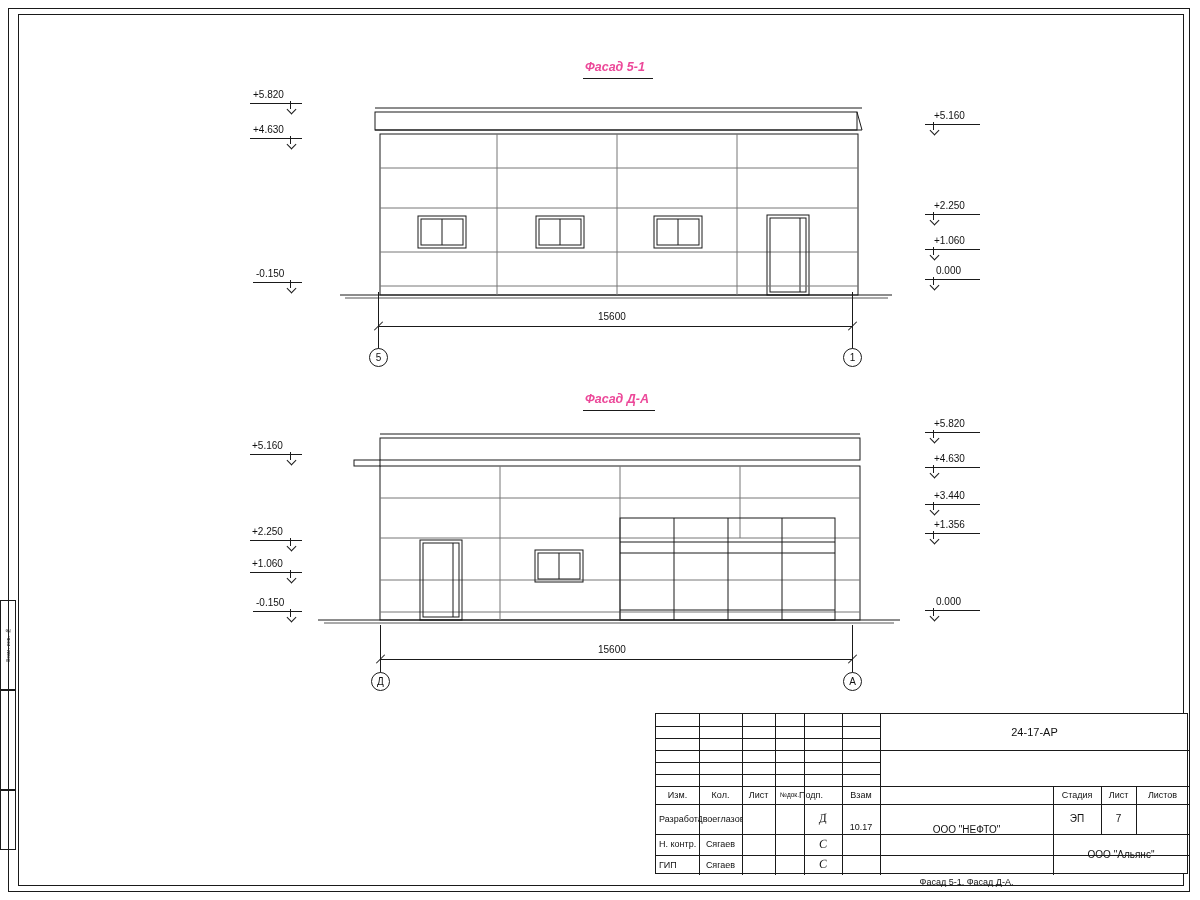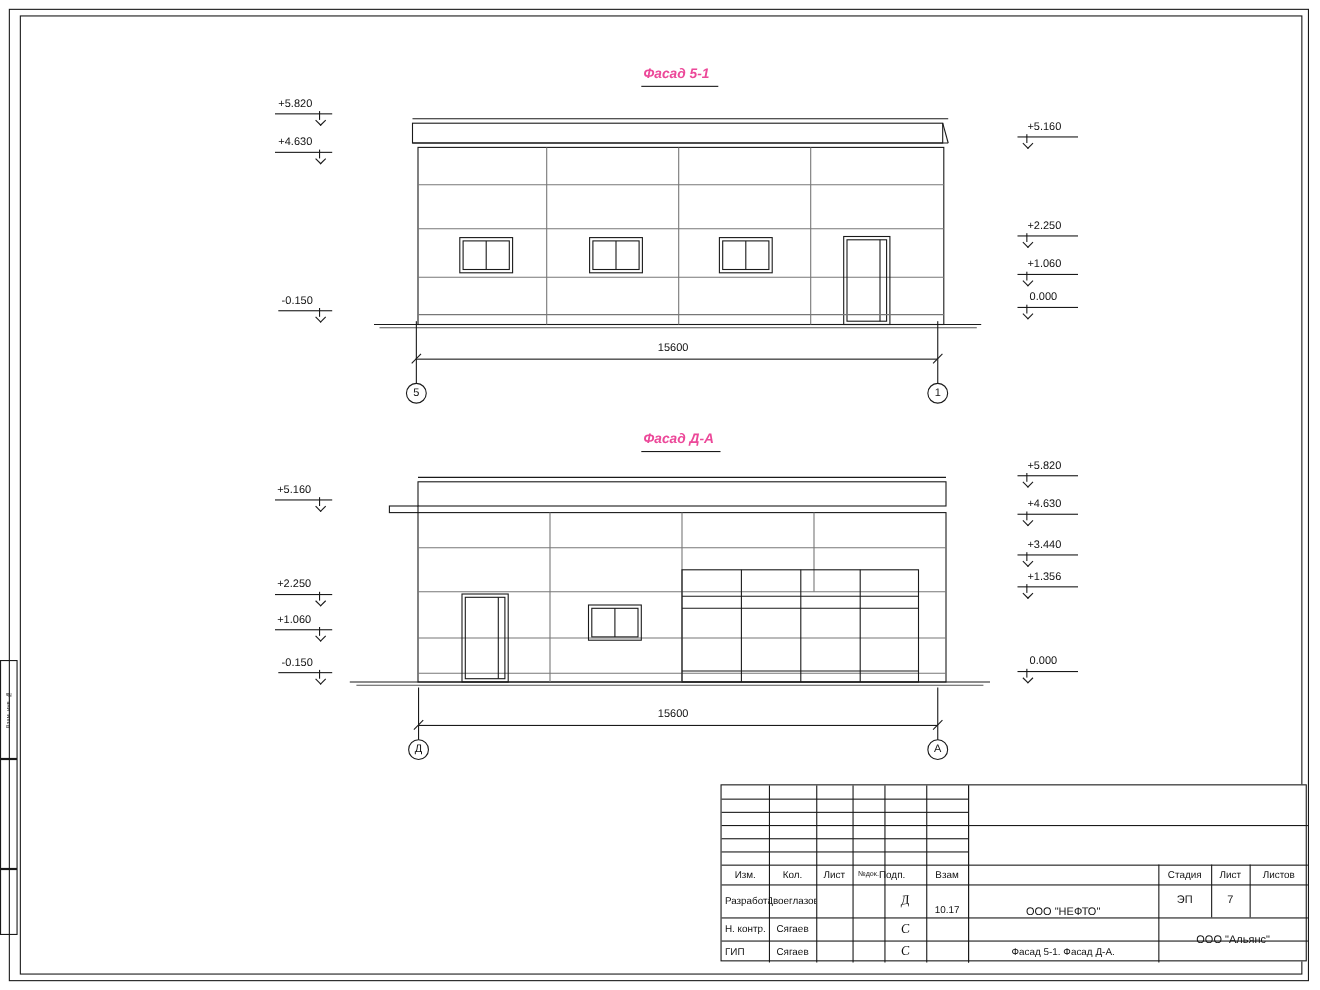--- a/index.html
+++ b/index.html
@@ -379,25 +379,26 @@
       </div>
     <div class="c small7" style="left:186px; top:120px; width:38px; height:21px;"></div>
 
     <div class="c small7 left-al" style="left:0; top:141px; width:43px; height:20px;">ГИП</div>
     <div class="c small7" style="left:43px; top:141px; width:43px; height:20px;">Сягаев</div>
     <div class="c" style="left:148px; top:141px; width:38px; height:20px;">
         <span class="sig">С</span>
       </div>
     <div class="c small7" style="left:186px; top:141px; width:38px; height:20px;"></div>
 
+    <div class="c" style="left:224px; top:0; width:309px; height:36px; font-size:11px;">24-17-АР</div>
     <div class="ln hl" style="left:224px; top:36px; width:309px;"></div>
 
 
     <div class="c" style="left:224px; top:90px; width:173px; height:51px; font-size:10px;">ООО "НЕФТО"</div>
-    <div class="c" style="left:224px; top:141px; width:173px; height:20px; font-size:9px;">Фасад 5-1. Фасад Д-А.</div>
+    <div class="c" style="left:224px; top:158px; width:173px; height:20px; font-size:9px;">Фасад 5-1. Фасад Д-А.</div>
     <div class="ln vl" style="left:397px; top:72px; height:89px;"></div>
 
     <div class="c small8" style="left:397px; top:72px; width:48px; height:18px;">Стадия</div>
     <div class="c small8" style="left:445px; top:72px; width:35px; height:18px;">Лист</div>
     <div class="c small8" style="left:480px; top:72px; width:53px; height:18px;">Листов</div>
     <div class="ln vl" style="left:445px; top:72px; height:48px;"></div>
     <div class="ln vl" style="left:480px; top:72px; height:48px;"></div>
 
     <div class="c" style="left:397px; top:90px; width:48px; height:30px; font-size:10px;">ЭП</div>
     <div class="c" style="left:445px; top:90px; width:35px; height:30px; font-size:10px;">7</div>

